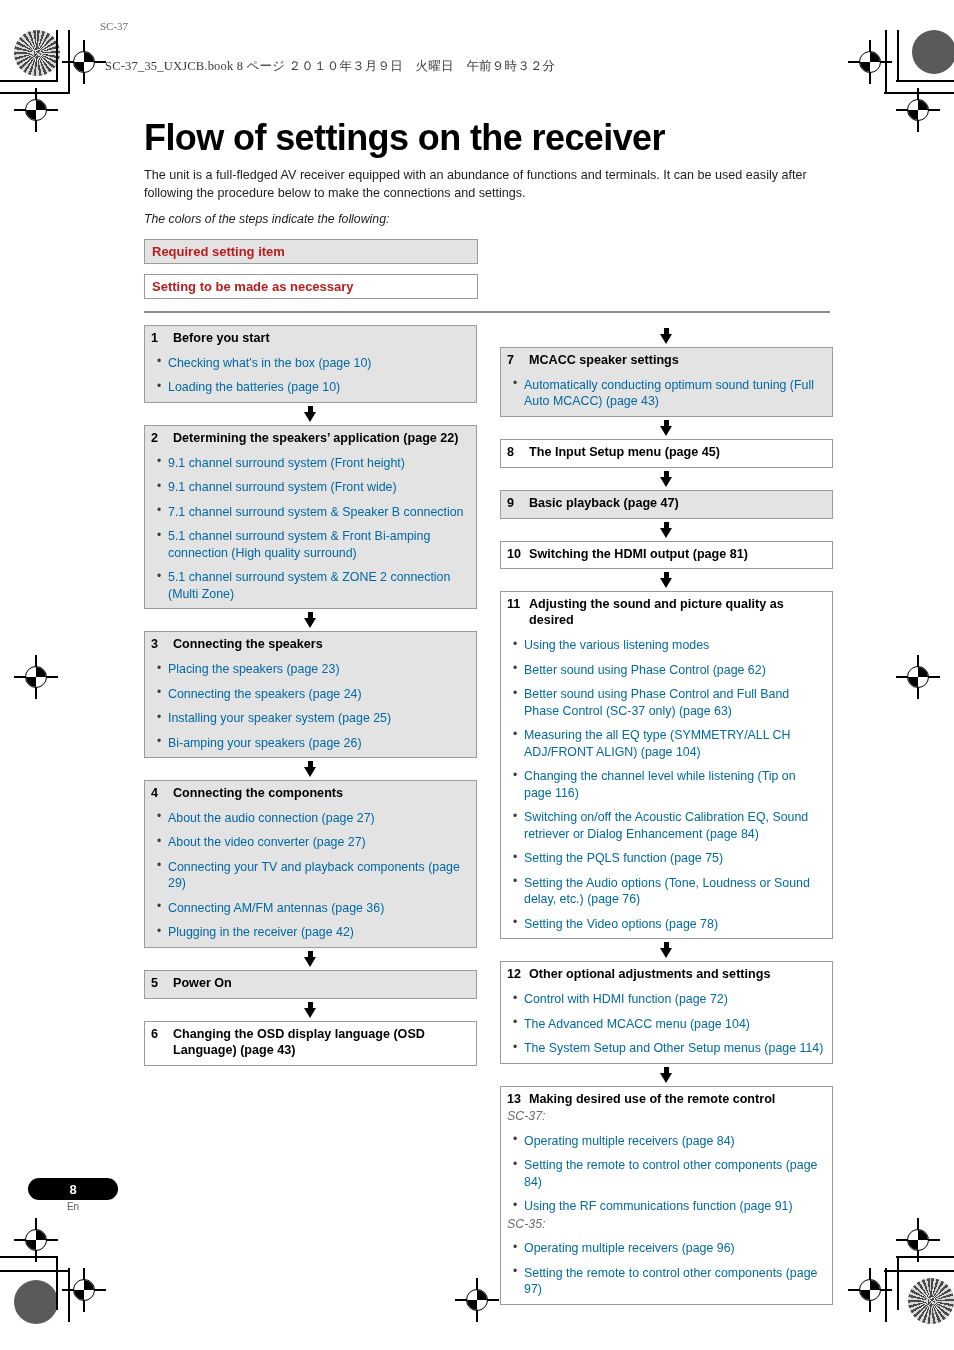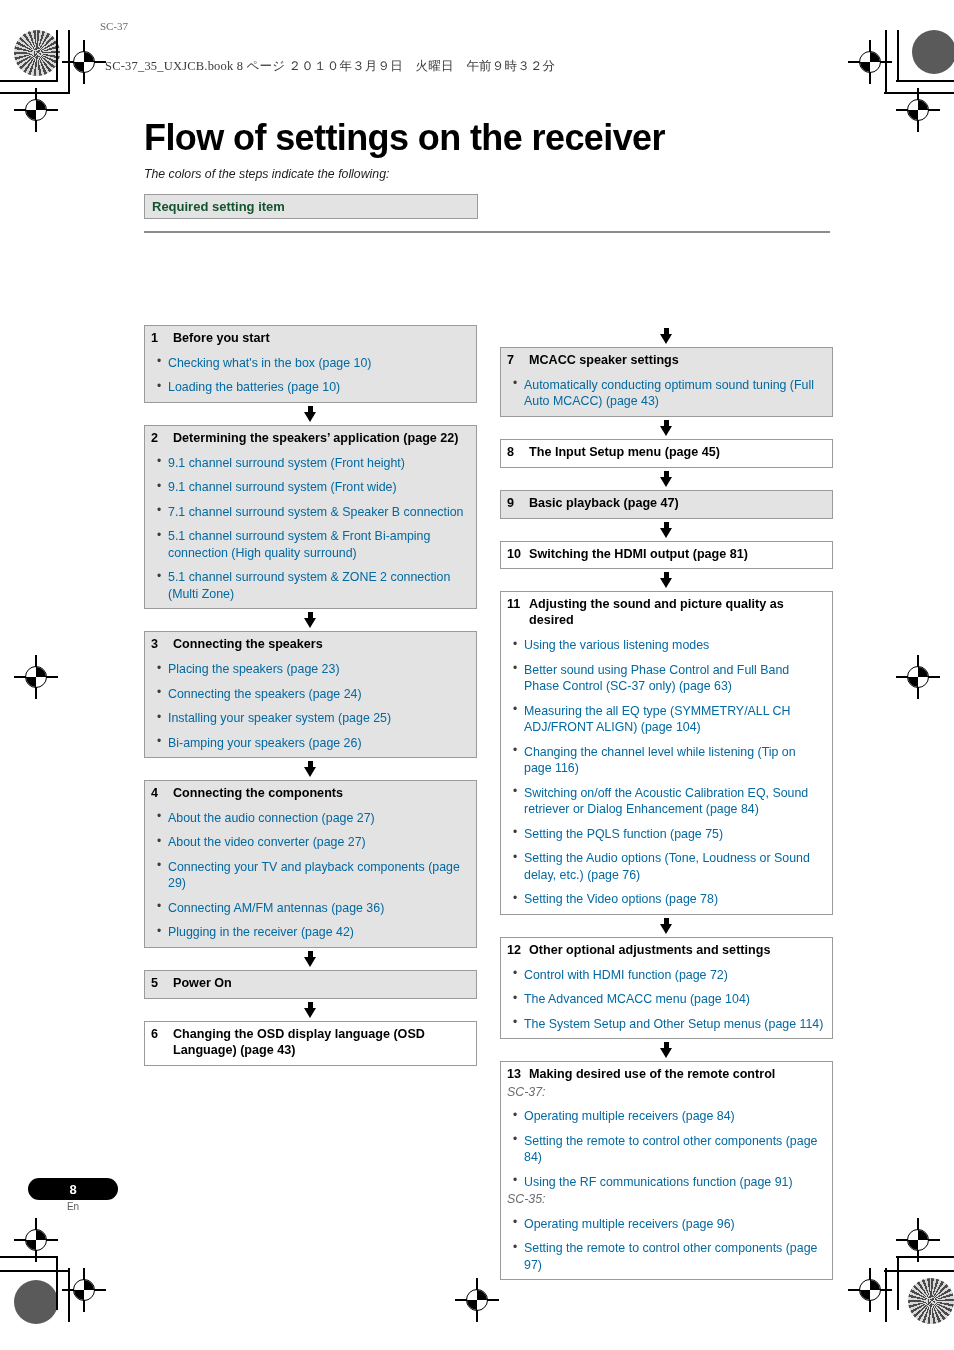--- a/index.html
+++ b/index.html
@@ -90,21 +90,21 @@
   
   .legend-box {
     width: 334px;
     height: 25px;
     border: 1px solid #9b9b9b;
     display: flex;
     align-items: center;
     padding-left: 7px;
     font-size: 13px;
     font-weight: bold;
-    color: #14532d;
+    color: #b91c1c;
     margin-bottom: 10px;
   }
   .legend-box.filled { background: #e3e3e3; }
   .legend-box.empty  { background: #ffffff; }
 
   .divider {
     width: 686px;
     height: 2px;
     background: #8c8c8c;
     margin-top: 12px;
@@ -298,24 +298,28 @@
       <div class="ring"></div>
     </div>
 
   <div class="corner-label" style="left:100px; top:20px;text-align:right;">SC-37</div>
 </div>
 
 <div class="bookline">SC-37_35_UXJCB.book  8 ページ  ２０１０年３月９日　火曜日　午前９時３２分</div>
 
 <div class="content">
   <h1 class="page-title">Flow of settings on the receiver</h1>
+  <p class="intro">The unit is a full-fledged AV receiver equipped with an abundance of functions and terminals. It can be used easily after following the procedure below to make the connections and settings.</p>
   <p class="intro-italic">The colors of the steps indicate the following:</p>
 
   <div class="legend-box filled">
     <span>Required setting item</span>
+  </div>
+  <div class="legend-box empty">
+    <span>Setting to be made as necessary</span>
   </div>
 
   <div class="divider"></div>
 </div>
 
 <div class="columns">
   <div class="col col-left" id="col-left">
       <div class="step filled">
         <div class="step-head">
           <span class="step-num">1</span>
@@ -465,20 +469,21 @@
           <span class="head"></span>
         </span>
       </div>
       <div class="step empty">
         <div class="step-head">
           <span class="step-num">11</span>
           <span class="step-title">Adjusting the sound and picture quality as desired</span>
         </div>
         <ul class="step-list">
           <li>Using the various listening modes</li>
+          <li>Better sound using Phase Control (page 62)</li>
           <li>Better sound using Phase Control and Full Band Phase Control <span class="it">(SC-37 only)</span> (page 63)</li>
           <li>Measuring the all EQ type (SYMMETRY/ALL CH ADJ/FRONT ALIGN) (page 104)</li>
           <li>Changing the channel level while listening (<span class="it">Tip</span> on page 116)</li>
           <li>Switching on/off the Acoustic Calibration EQ, Sound retriever or Dialog Enhancement (page 84)</li>
           <li>Setting the PQLS function (page 75)</li>
           <li>Setting the Audio options (Tone, Loudness or Sound delay, etc.) (page 76)</li>
           <li>Setting the Video options (page 78)</li>
         </ul>
       </div>
       <div class="arrow">

